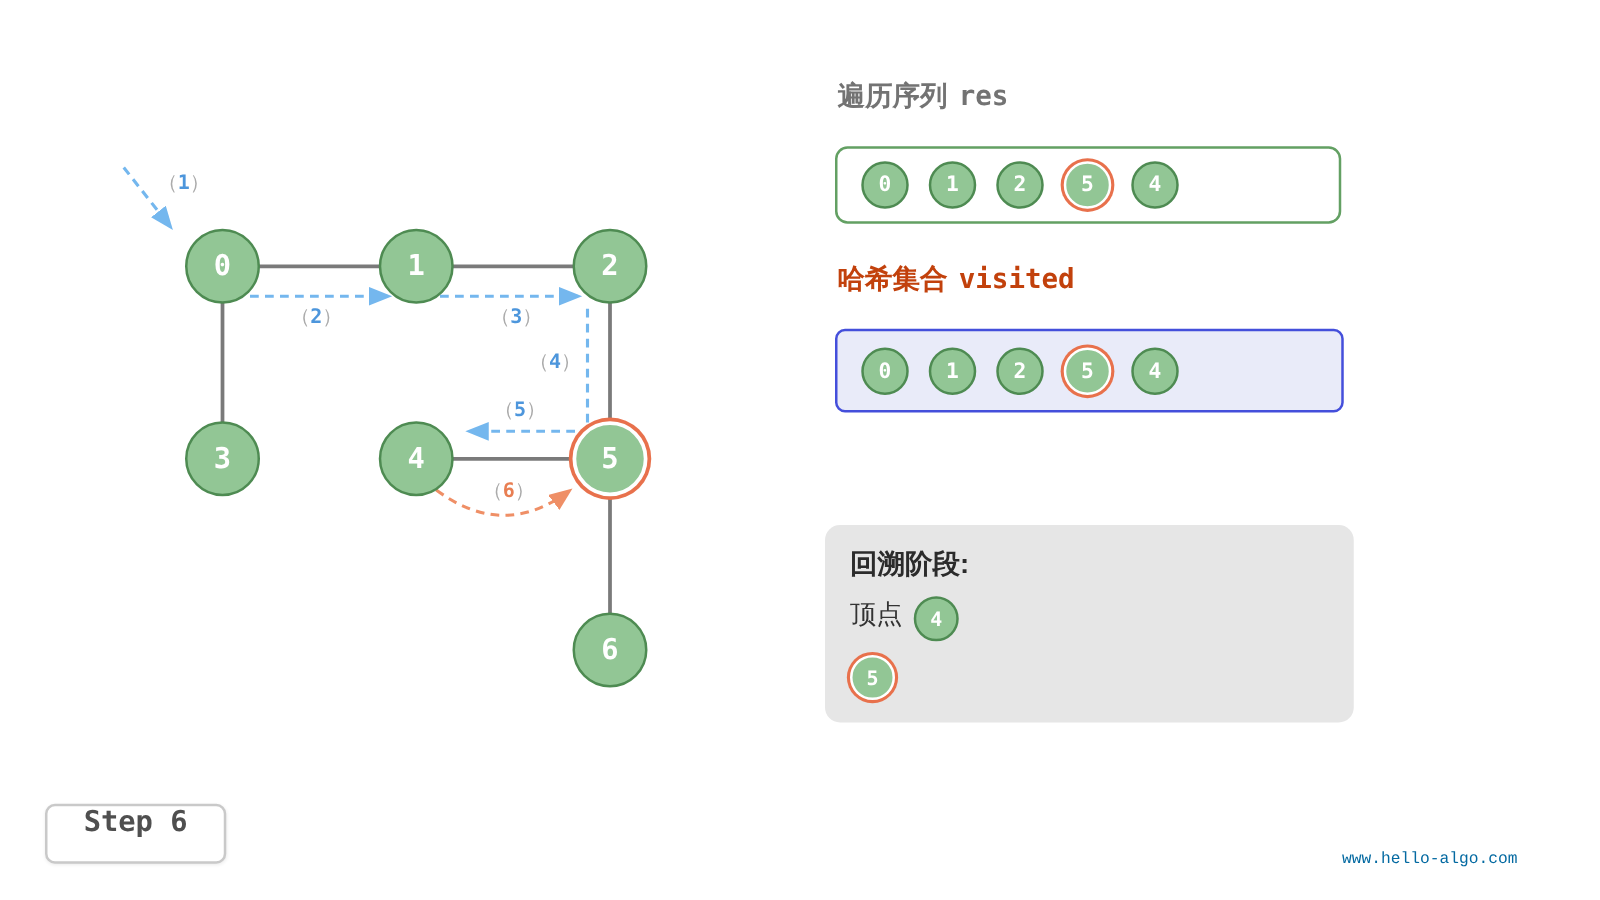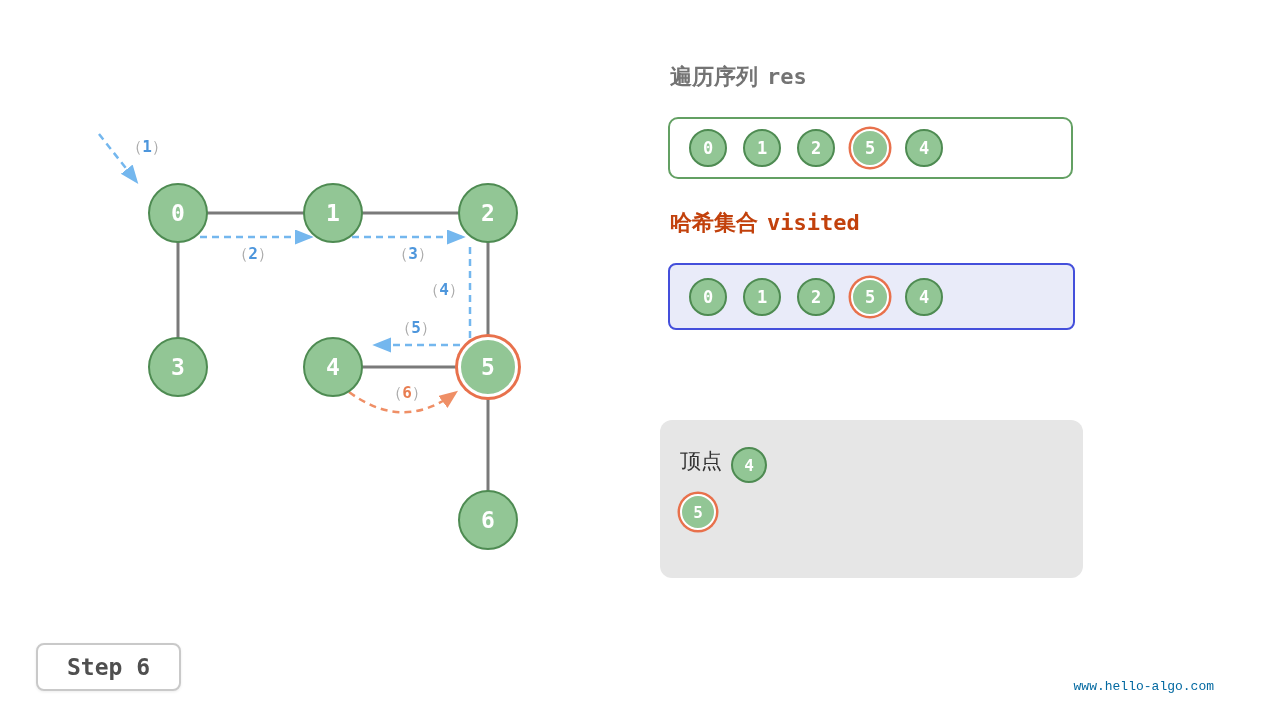--- a/index.html
+++ b/index.html
@@ -47,21 +47,21 @@
   .backtrack{position:absolute;left:660px;top:420px;width:423px;height:158px;
     background:#e6e6e6;border-radius:12px;padding:16px 20px;color:#333333;
     font-size:21px}
   .bt-title{font-weight:bold;font-size:22px;color:#2b2b2b}
   .bt-line{margin-top:11px;display:flex;gap:9px;white-space:nowrap}
   .bt-line .scircle{width:36px;height:36px;font-size:16px}
 
   
   .step-box{position:absolute;left:36px;top:643px;width:145px;height:48px;
     background:#ffffff;border:2px solid #c9c9c9;border-radius:8px;
-    display:flex;align-items:center;justify-content:center;
+    display:flex;align-items:flex-start;justify-content:center;
     font-family:"DejaVu Sans Mono",monospace;font-size:23px;font-weight:bold;
     color:#4f4f4f;box-shadow:0 1px 3px rgba(0,0,0,.08)}
   .watermark{position:absolute;right:66px;top:679px;
     font-family:Liberation Mono, monospace;font-size:13px;color:#0369a1}
 </style>
 </head>
 <body>
 
 <svg class="graph-svg" width="640" height="630">
   <defs>
@@ -148,20 +148,21 @@
     </div>
   <div class="scircle hl">
       <span>5</span>
     </div>
   <div class="scircle">
       <span>4</span>
     </div>
 </div>
 
 <div class="backtrack">
+  <div class="bt-title">回溯阶段:</div>
   <div class="bt-line">
     <span>顶点</span>
     <span class="scircle">
         <span>4</span>
       </span>
   </div>
   <div class="bt-line">
     <span class="scircle hl">
         <span>5</span>
       </span>

